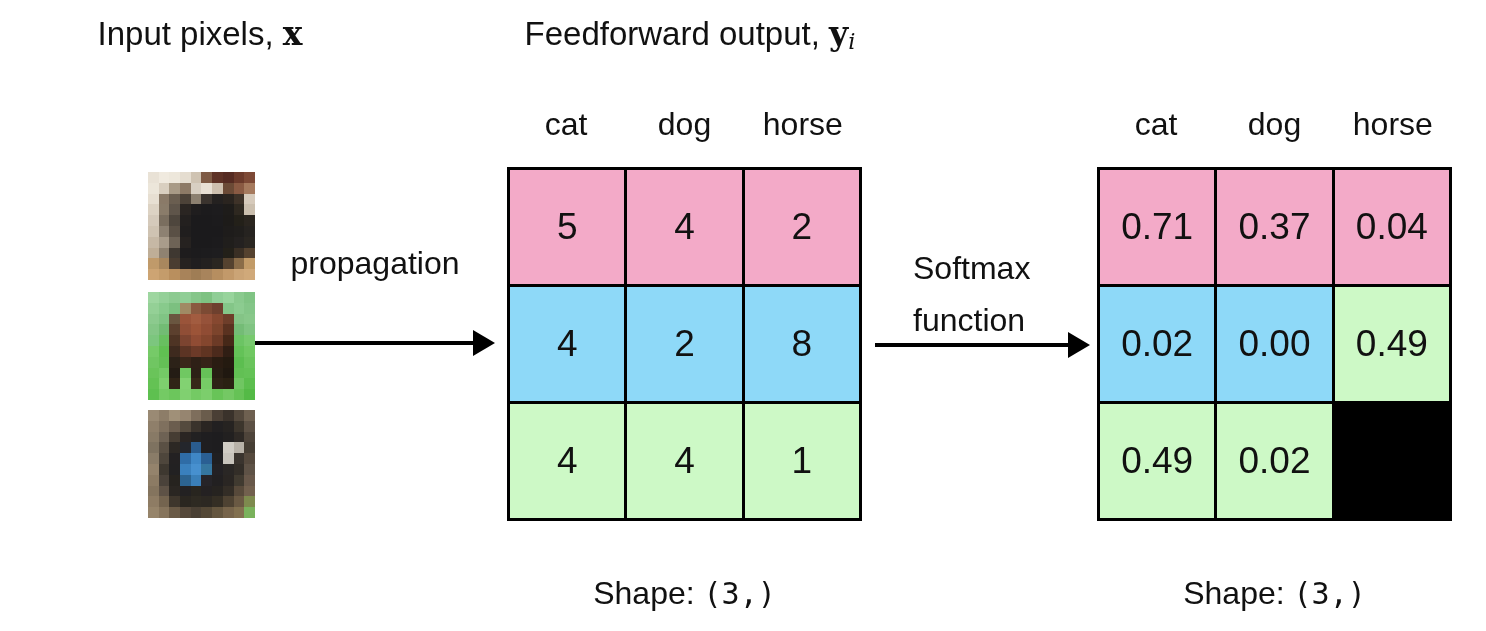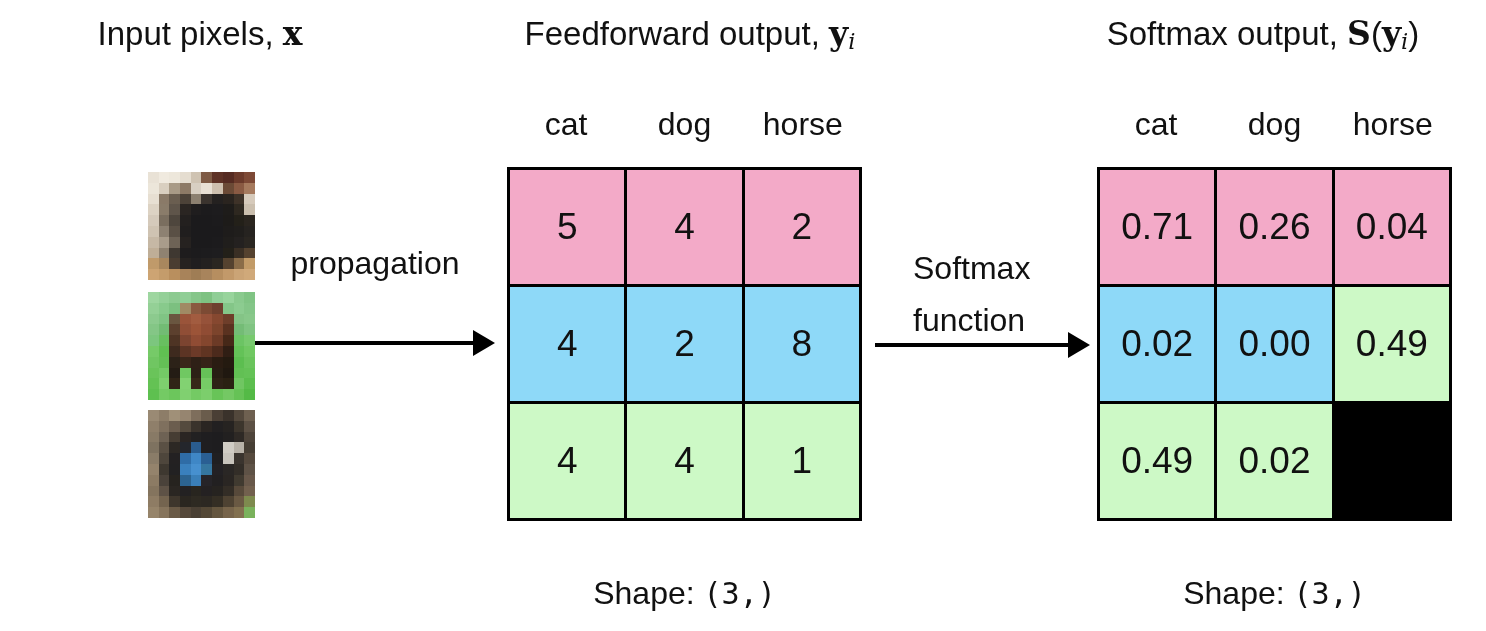--- a/index.html
+++ b/index.html
@@ -43,23 +43,20 @@
 <div class="canvas">
 
   <div class="abs title" style="left:0; top:14px; width:400px;">
     <span>Input pixels, </span><span class="mbf">x</span>
   </div>
 
   <div class="abs title" style="left:440px; top:14px; width:500px;">
     <span>Feedforward output, </span><span class="mbf">y</span><span class="msub">i</span>
   </div>
 
-  <div class="abs title" style="left:1040px; top:14px; width:446px;">
-    <span>Softmax output, </span><span class="mbf">S</span><span>(</span><span class="mbf">y</span><span class="msub">i</span><span>)</span>
-  </div>
 
   <div class="abs img-col" style="left:148px; top:0;">
     <div class="pixel-img" style="top:172px;">
         <div style="background: rgb(233, 226, 214);"></div>
         <div style="background: rgb(240, 234, 223);"></div>
         <div style="background: rgb(237, 231, 219);"></div>
         <div style="background: rgb(229, 221, 208);"></div>
         <div style="background: rgb(207, 195, 178);"></div>
         <div style="background: rgb(126, 90, 68);"></div>
         <div style="background: rgb(94, 50, 38);"></div>
@@ -393,21 +390,21 @@
   <div class="abs arrow-line" style="left:875px; top:343px; width:197px;"></div>
   <div class="abs arrow-head" style="left:1068px; top:332px;"></div>
 
   <div class="abs header-row" style="left:1097px; top:106px;">
     <span>cat</span>
     <span>dog</span>
     <span>horse</span>
   </div>
   <div class="abs matrix" style="left:1097px; top:167px;">
     <div class="cell" style="background: rgb(243, 170, 200);">0.71</div>
-    <div class="cell" style="background: rgb(243, 170, 200);">0.26</div>
+    <div class="cell" style="background: rgb(243, 170, 200);">0.37</div>
     <div class="cell" style="background: rgb(243, 170, 200);">0.04</div>
     <div class="cell" style="background: rgb(142, 217, 248);">0.02</div>
     <div class="cell" style="background: rgb(142, 217, 248);">0.00</div>
     <div class="cell" style="background: rgb(205, 249, 198);">0.49</div>
     <div class="cell" style="background: rgb(205, 249, 198);">0.49</div>
     <div class="cell" style="background: rgb(205, 249, 198);">0.02</div>
   </div>
 
   <div class="abs shape-label" style="left:507px; top:575px; width:355px;">
     <span>Shape: </span><span class="mono">(3,)</span>

